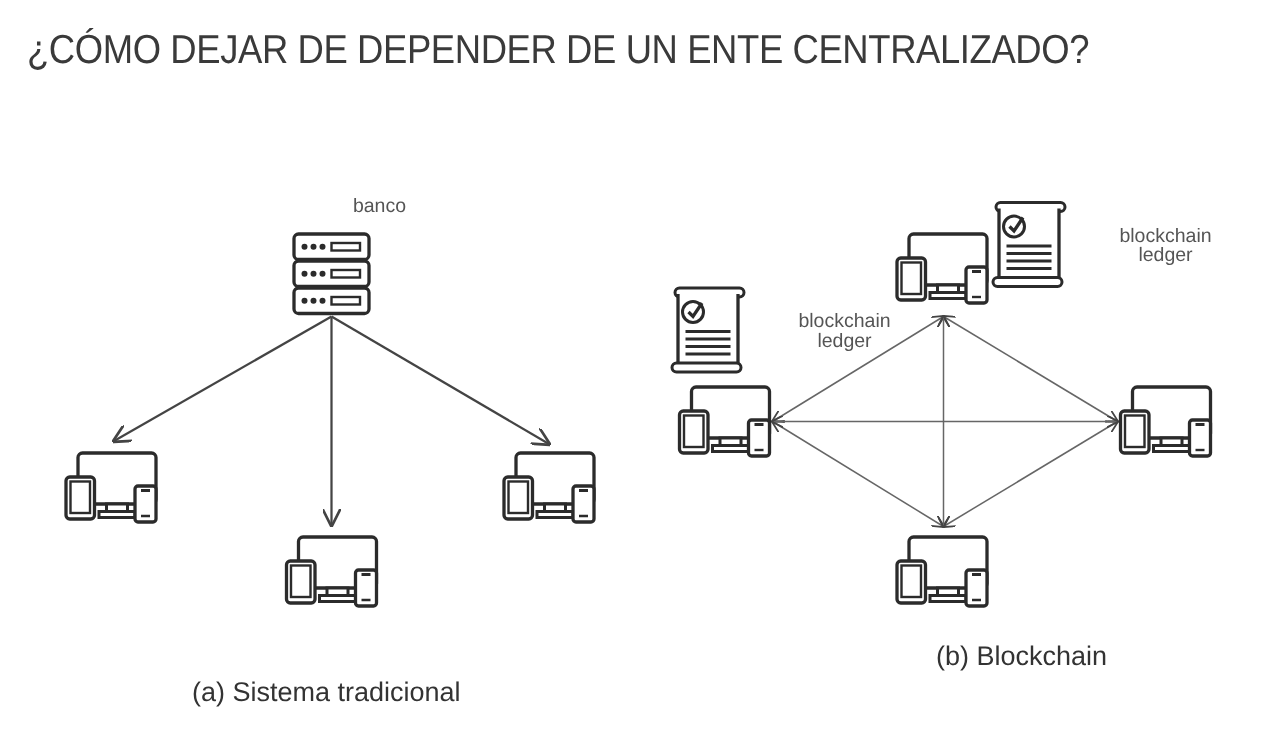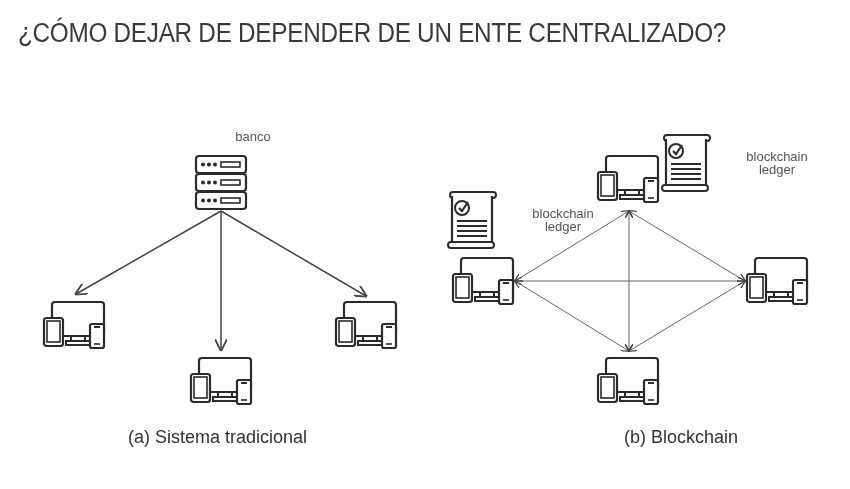--- a/index.html
+++ b/index.html
@@ -91,14 +91,14 @@
 
 <div class="lbl" style="left:495px; top:207px; width:72px;">
   <div>blockchain</div>
   <div>ledger</div>
 </div>
 <div class="lbl" style="left:709px; top:150px; width:72px;">
   <div>blockchain</div>
   <div>ledger</div>
 </div>
 
-<div class="cap" style="left:128px; top:427px;">(a) Sistema tradicional</div>
+<div class="cap" style="left:128px; top:451px;">(a) Sistema tradicional</div>
 <div class="cap" style="left:596px; top:427px;margin-left:28px;">(b) Blockchain</div>
 
 </body></html>

